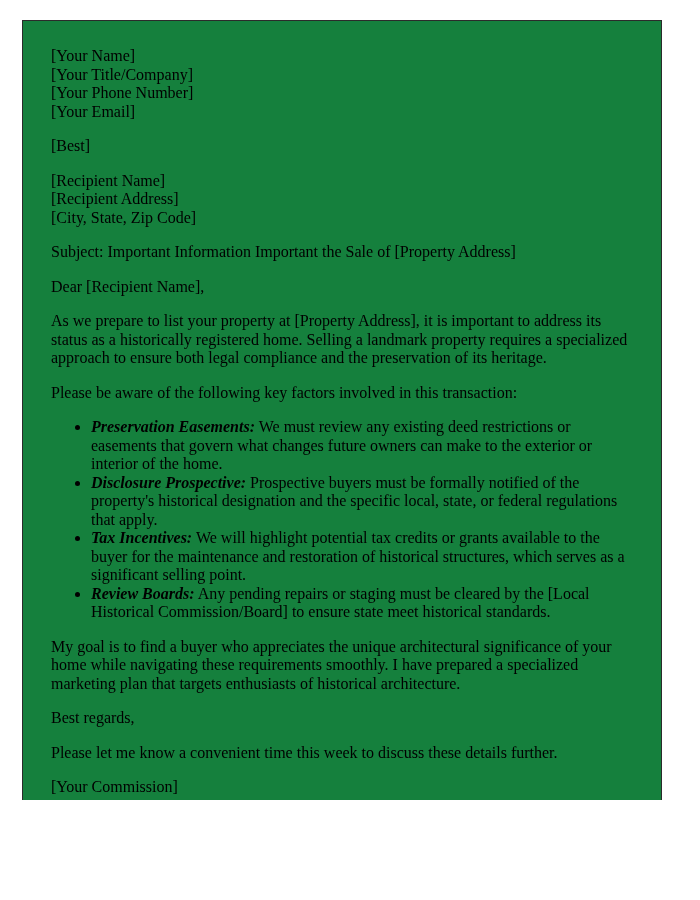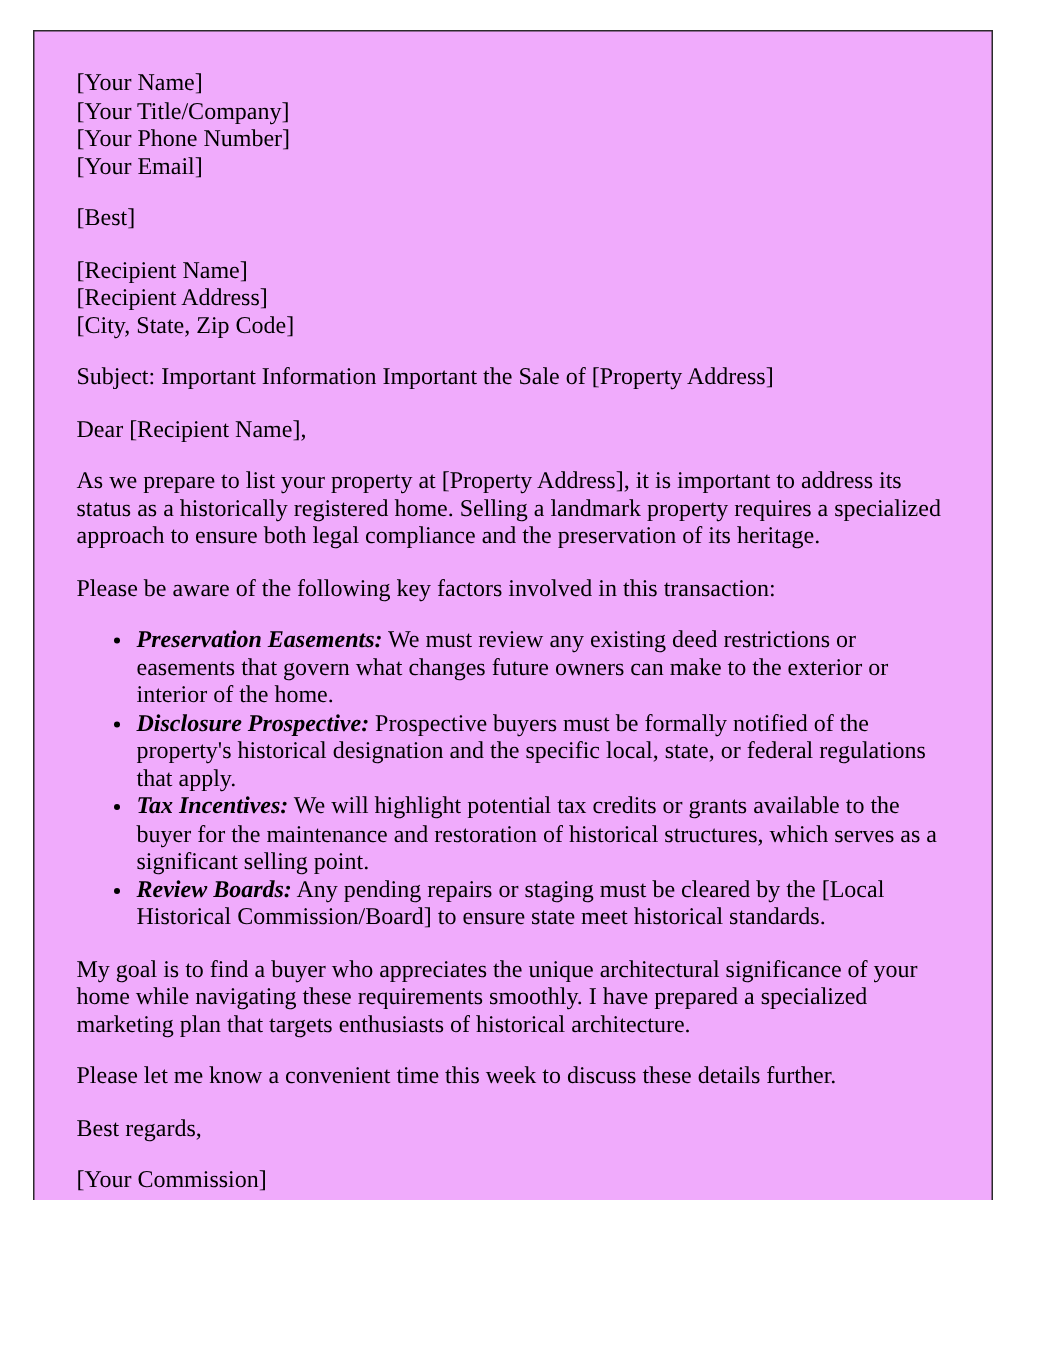--- a/index.html
+++ b/index.html
@@ -17,21 +17,21 @@
   .letter {
     position: absolute;
     left: 22px;
     top: 20px;
     width: 640px;
     height: 780px;
     box-sizing: border-box;
     border: 1px solid #2b2b2b;
     border-bottom: none;
     padding: 10px 28px 0 28px;
-    background: #f0abfc;
+    background: #15803d;
     font-size: 16px;
     line-height: 18.5px;
     overflow: hidden;
   }
   .letter p {
     margin: 16px 0;
   }
   .letter ul {
     margin: 16px 0;
     padding-left: 40px;
@@ -75,19 +75,19 @@
 
   <ul>
     <li><span class="term">Preservation Easements:</span><span> We must review any existing deed restrictions or easements that govern what changes future owners can make to the exterior or interior of the home.</span></li>
     <li><span class="term">Disclosure Prospective:</span><span> Prospective buyers must be formally notified of the property's historical designation and the specific local, state, or federal regulations that apply.</span></li>
     <li><span class="term">Tax Incentives:</span><span> We will highlight potential tax credits or grants available to the buyer for the maintenance and restoration of historical structures, which serves as a significant selling point.</span></li>
     <li><span class="term">Review Boards:</span><span> Any pending repairs or staging must be cleared by the [Local Historical Commission/Board] to ensure state meet historical standards.</span></li>
   </ul>
 
   <p>My goal is to find a buyer who appreciates the unique architectural significance of your home while navigating these requirements smoothly. I have prepared a specialized marketing plan that targets enthusiasts of historical architecture.</p>
 
+  <p>Best regards,</p>
+
   <p>Please let me know a convenient time this week to discuss these details further.</p>
-
-  <p>Best regards,</p>
 
   <p>[Your Commission]</p>
 
 </div>
 
 </body></html>

